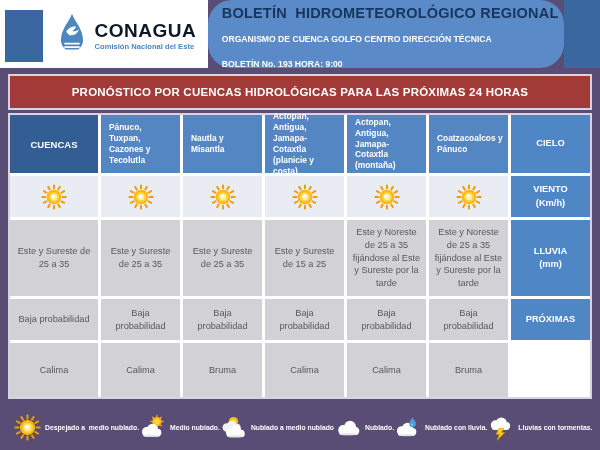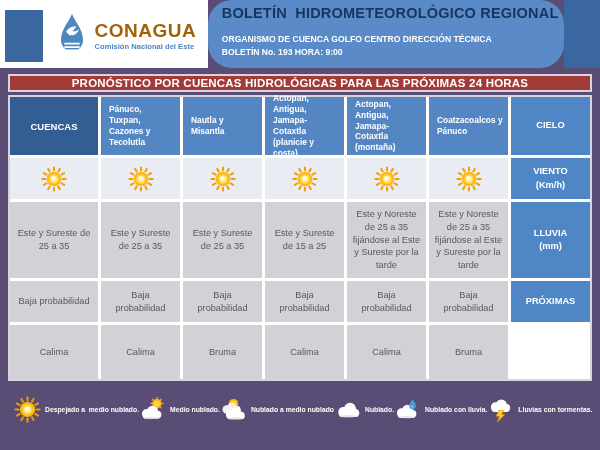--- a/index.html
+++ b/index.html
@@ -4,31 +4,31 @@
 <style>
   * { margin:0; padding:0; box-sizing:border-box; }
   html,body { width:600px; height:450px; overflow:hidden; }
   body { background:#594d75; font-family:"Liberation Sans", sans-serif; }
 
   
   .header { display:flex; height:68px; width:600px; }
   .header-left { width:222px; background:#ffffff; display:flex; align-items:center; }
   .corner-block { width:38px; height:52px; background:#3a67a0; margin:10px 0 0 5px; align-self:flex-start; }
   .logo-box { flex:1; display:flex; align-items:center; justify-content:center; gap:6px; padding-top:4px; }
-  .logo-text .logo-name { font-size:19px; font-weight:bold; color:#a16207; letter-spacing:0.5px; line-height:1; }
+  .logo-text .logo-name { font-size:19px; font-weight:bold; color:#0f172a; letter-spacing:0.5px; line-height:1; }
   .logo-text .logo-tagline { font-size:7.6px; font-weight:bold; color:#4e86be; margin-top:2px; }
   .header-mid { flex:1; background:#5b8ac8; padding:5px 6px 0 14px;border-radius:24px; }
   .header-title { color:#17365d; font-weight:bold; font-size:14.5px; letter-spacing:0.2px; white-space:pre; }
   .header-sub { color:#ffffff; font-weight:bold; font-size:8.6px; margin-top:13px; }
-  .header-line { color:#ffffff; font-weight:bold; font-size:8.6px; margin-top:3px; white-space:pre; }
+  .header-line { color:#ffffff; font-weight:bold; font-size:8.6px; margin-top:15px; white-space:pre; }
   .header-right { width:38px; background:#3a67a0; }
 
   
   .main { padding:6px 8px 0 8px; }
-  .banner { background:#a23b38; border:2px solid #d9d3e0; height:18px; display:flex;
+  .banner { background:#a23b38; border:2px solid #d9d3e0; height:36px; display:flex;
             align-items:center; justify-content:center; }
   .banner-title { color:#ffffff; font-weight:bold; font-size:11.5px; letter-spacing:0.2px; }
 
   .forecast-table {
     margin-top:3px;
     display:grid;
     grid-template-columns:88px repeat(6, 1fr);
     grid-template-rows:58px 41px 76px 41px 54px;
     gap:3px;
     background:#ffffff;

